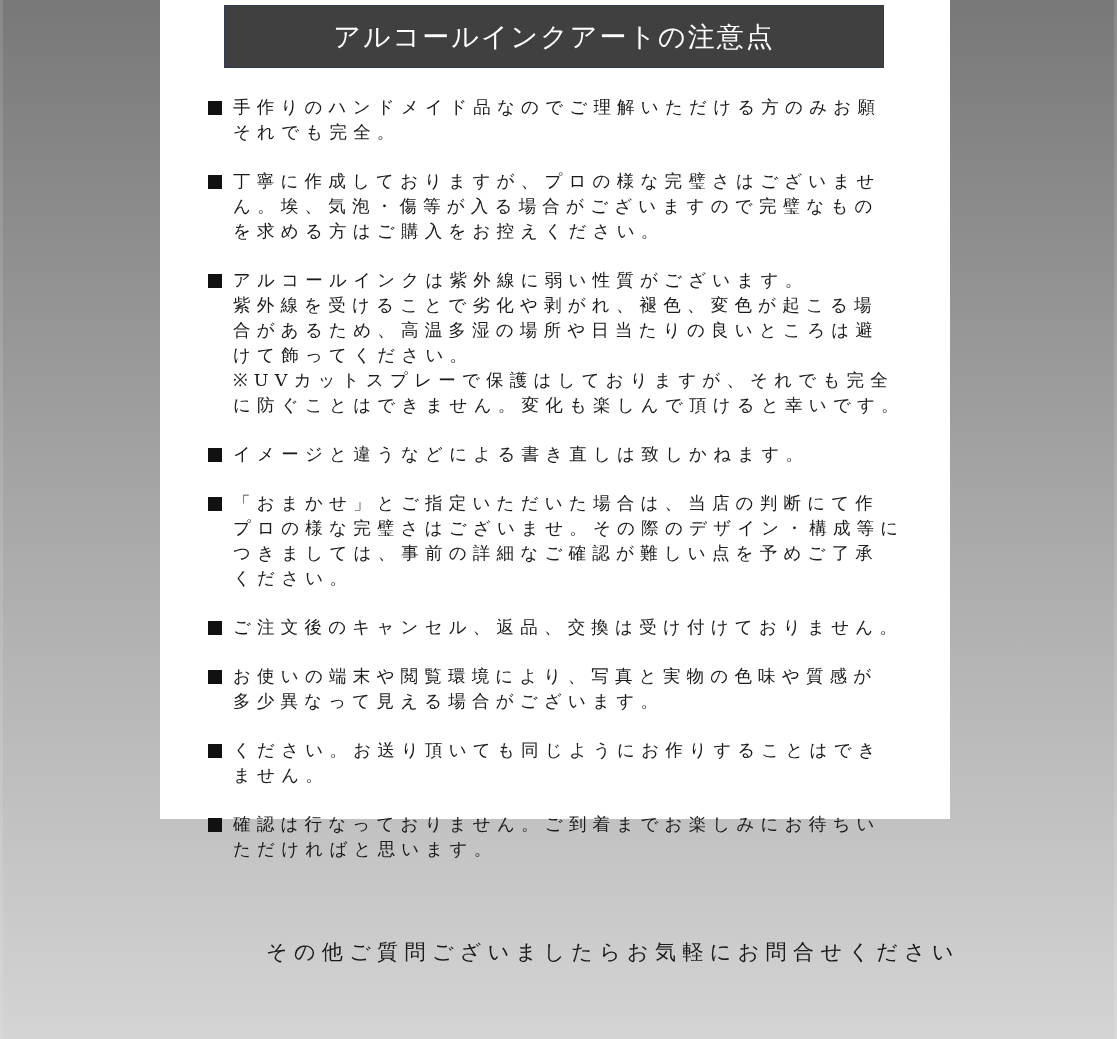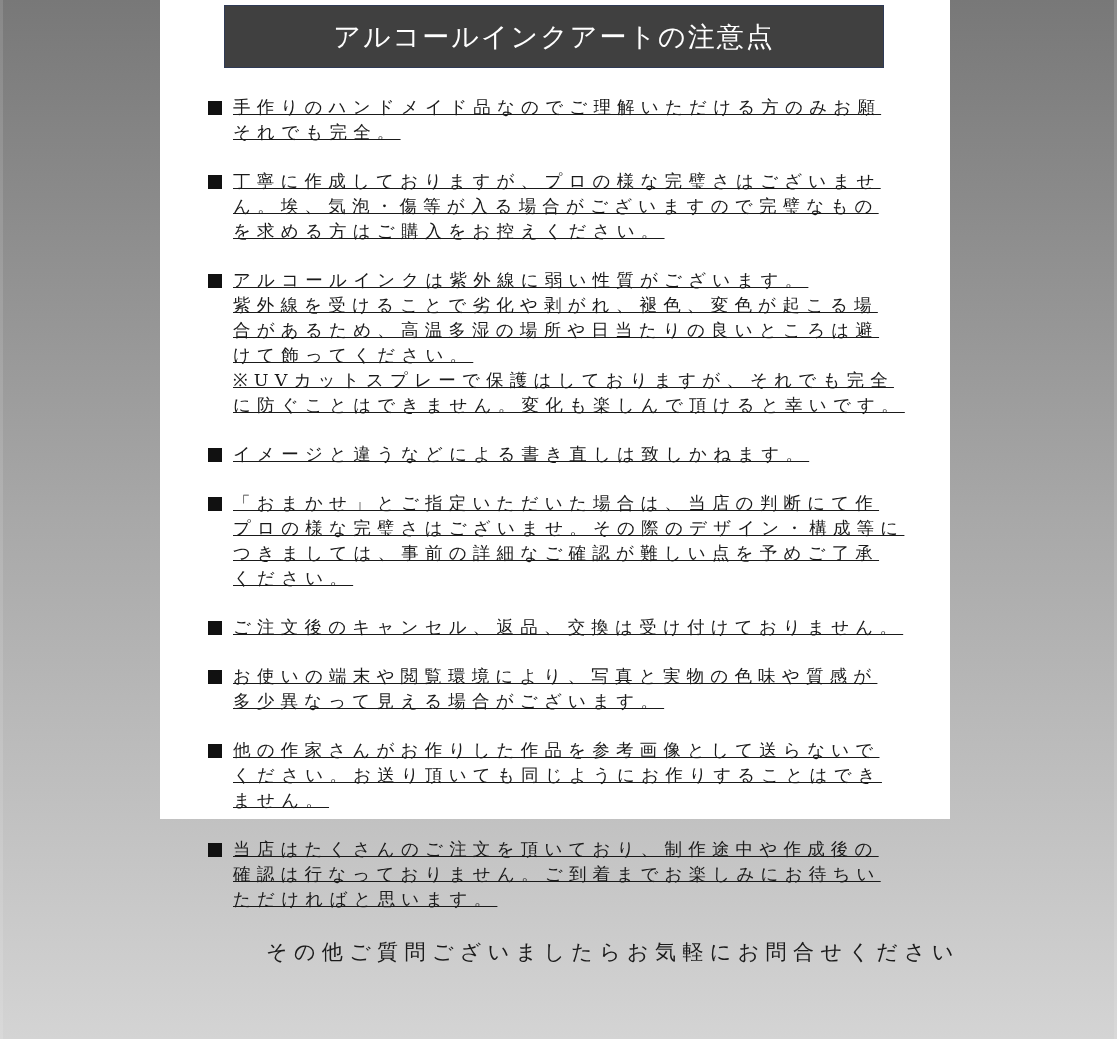--- a/index.html
+++ b/index.html
@@ -67,21 +67,20 @@
     position: absolute;
     left: 1px;
     top: 6px;
     width: 14px;
     height: 14px;
     background: #111111;
   }
   .note .line {
     display: block;
     white-space: nowrap;
-    text-decoration: underline;
   }
   .closing {
     position: absolute;
     left: 106px;
     top: 938px;
     font-size: 21px;
     letter-spacing: 6.4px;
     color: #1a1a1a;
     white-space: nowrap;
   }
@@ -142,28 +141,26 @@
     </div>
 
     <div class="note">
       <span class="bullet"></span>
       <span class="line">お使いの端末や閲覧環境により、写真と実物の色味や質感が</span>
       <span class="line">多少異なって見える場合がございます。</span>
     </div>
 
     <div class="note">
       <span class="bullet"></span>
-      <span class="line">他の作家さんがお作りした作品を参考画像として送らないで</span>
       <span class="line">ください。お送り頂いても同じようにお作りすることはでき</span>
       <span class="line">ません。</span>
     </div>
 
     <div class="note">
       <span class="bullet"></span>
-      <span class="line">当店はたくさんのご注文を頂いており、制作途中や作成後の</span>
       <span class="line">確認は行なっておりません。ご到着までお楽しみにお待ちい</span>
       <span class="line">ただければと思います。</span>
     </div>
 
   </div>
 
   <div class="closing">その他ご質問ございましたらお気軽にお問合せください</div>
 
 </div>
 

